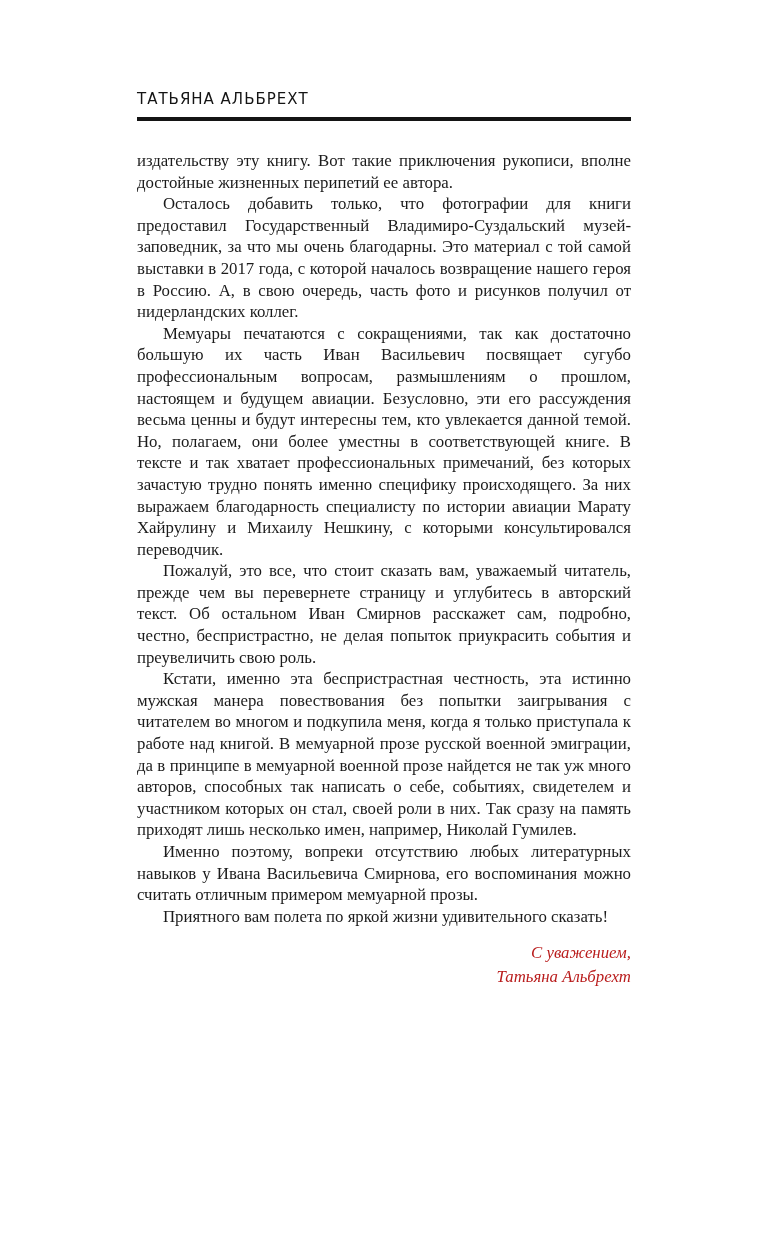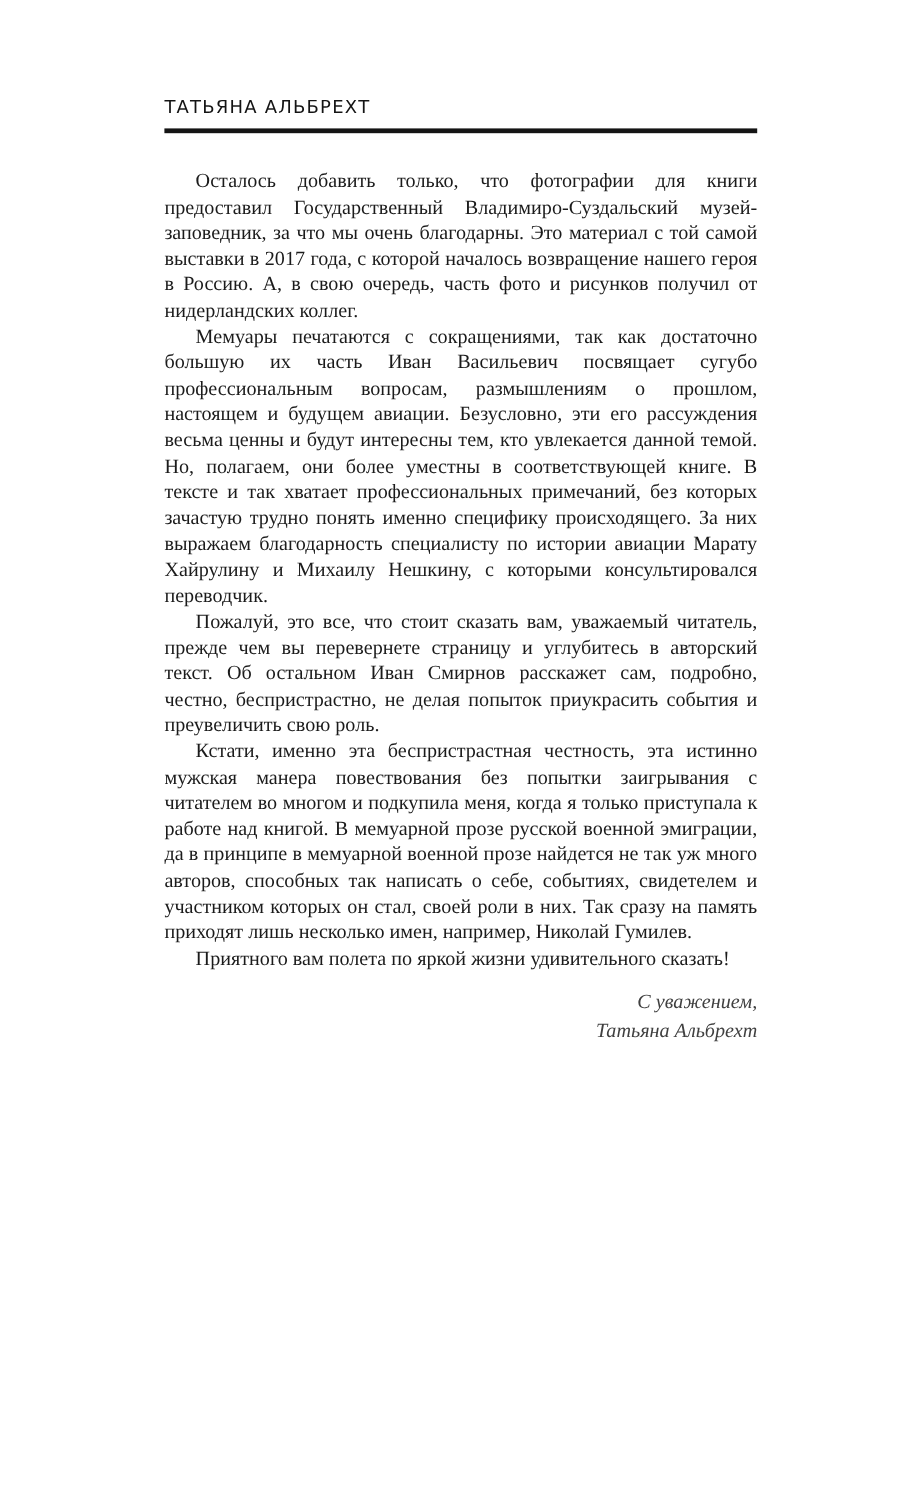--- a/index.html
+++ b/index.html
@@ -11,21 +11,21 @@
     height: 1240px;
     background: #ffffff;
     color: #1b1b1b;
     font-family: "Liberation Serif", "DejaVu Serif", serif;
     position: relative;
     overflow: hidden;
   }
   .page {
     position: absolute;
     left: 137px;
-    top: 80px;
+    top: 90px;
     width: 494px;
   }
   .running-head {
     font-family: "DejaVu Sans", "Liberation Sans", sans-serif;
     font-size: 15px;
     font-weight: 400;
     letter-spacing: 1px;
     color: #141414;
   }
   .head-rule {
@@ -47,37 +47,39 @@
   }
   .body-text p.no-indent {
     text-indent: 0;
   }
   .signature {
     margin-top: 14px;
     text-align: right;
     font-style: italic;
     font-size: 16.8px;
     line-height: 24px;
-    color: #404040;
+    color: #b91c1c;
   }
 </style>
 </head>
 <body>
 
 <div class="page">
 
   <div class="running-head">ТАТЬЯНА АЛЬБРЕХТ</div>
 
   <div class="head-rule"></div>
 
   <div class="body-text">
+    <p class="no-indent">издательству эту книгу. Вот такие приключения рукописи, вполне достойные жизненных перипетий ее автора.</p>
     <p>Осталось добавить только, что фотографии для книги предоставил Государственный Владимиро-Суздальский музей-заповедник, за что мы очень благодарны. Это материал с той самой выставки в 2017 года, с которой началось возвращение нашего героя в Россию. А, в свою очередь, часть фото и рисунков получил от нидерландских коллег.</p>
     <p>Мемуары печатаются с сокращениями, так как достаточно большую их часть Иван Васильевич посвящает сугубо профессиональным вопросам, размышлениям о прошлом, настоящем и будущем авиации. Безусловно, эти его рассуждения весьма ценны и будут интересны тем, кто увлекается данной темой. Но, полагаем, они более уместны в соответствующей книге. В тексте и так хватает профессиональных примечаний, без которых зачастую трудно понять именно специфику происходящего. За них выражаем благодарность специалисту по истории авиации Марату Хайрулину и Михаилу Нешкину, с которыми консультировался переводчик.</p>
     <p>Пожалуй, это все, что стоит сказать вам, уважаемый читатель, прежде чем вы перевернете страницу и углубитесь в авторский текст. Об остальном Иван Смирнов расскажет сам, подробно, честно, беспристрастно, не делая попыток приукрасить события и преувеличить свою роль.</p>
     <p>Кстати, именно эта беспристрастная честность, эта истинно мужская манера повествования без попытки заигрывания с читателем во многом и подкупила меня, когда я только приступала к работе над книгой. В мемуарной прозе русской военной эмиграции, да в принципе в мемуарной военной прозе найдется не так уж много авторов, способных так написать о себе, событиях, свидетелем и участником которых он стал, своей роли в них. Так сразу на память приходят лишь несколько имен, например, Николай Гумилев.</p>
+    <p>Именно поэтому, вопреки отсутствию любых литературных навыков у Ивана Васильевича Смирнова, его воспоминания можно считать отличным примером мемуарной прозы.</p>
     <p>Приятного вам полета по яркой жизни удивительного сказать!</p>
   </div>
 
   <div class="signature">
     <div>С уважением,</div>
     <div>Татьяна Альбрехт</div>
   </div>
 
 </div>
 

